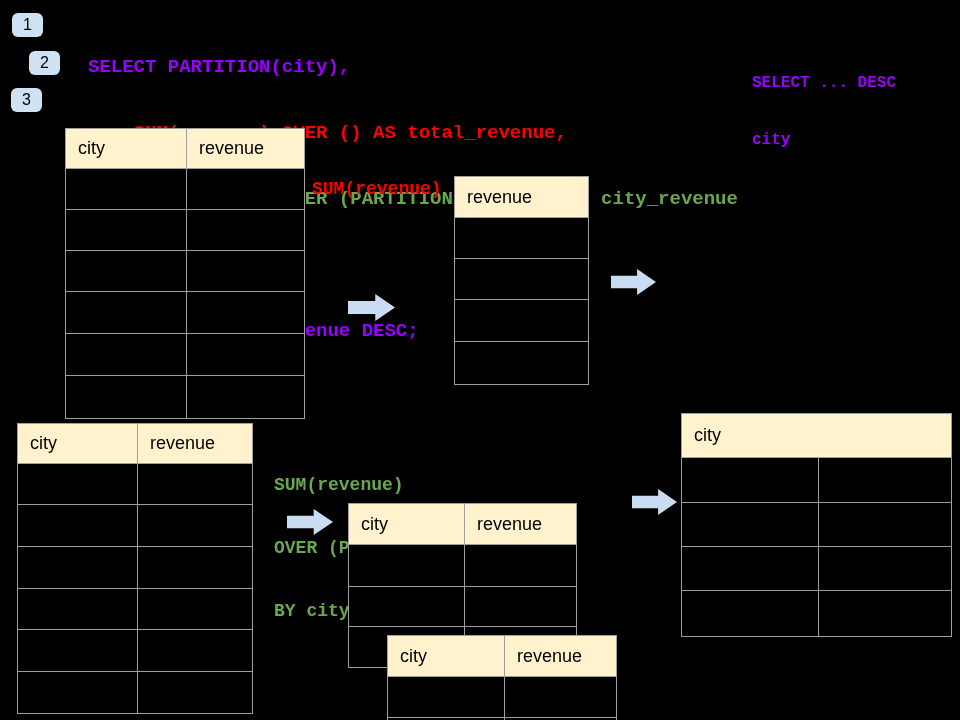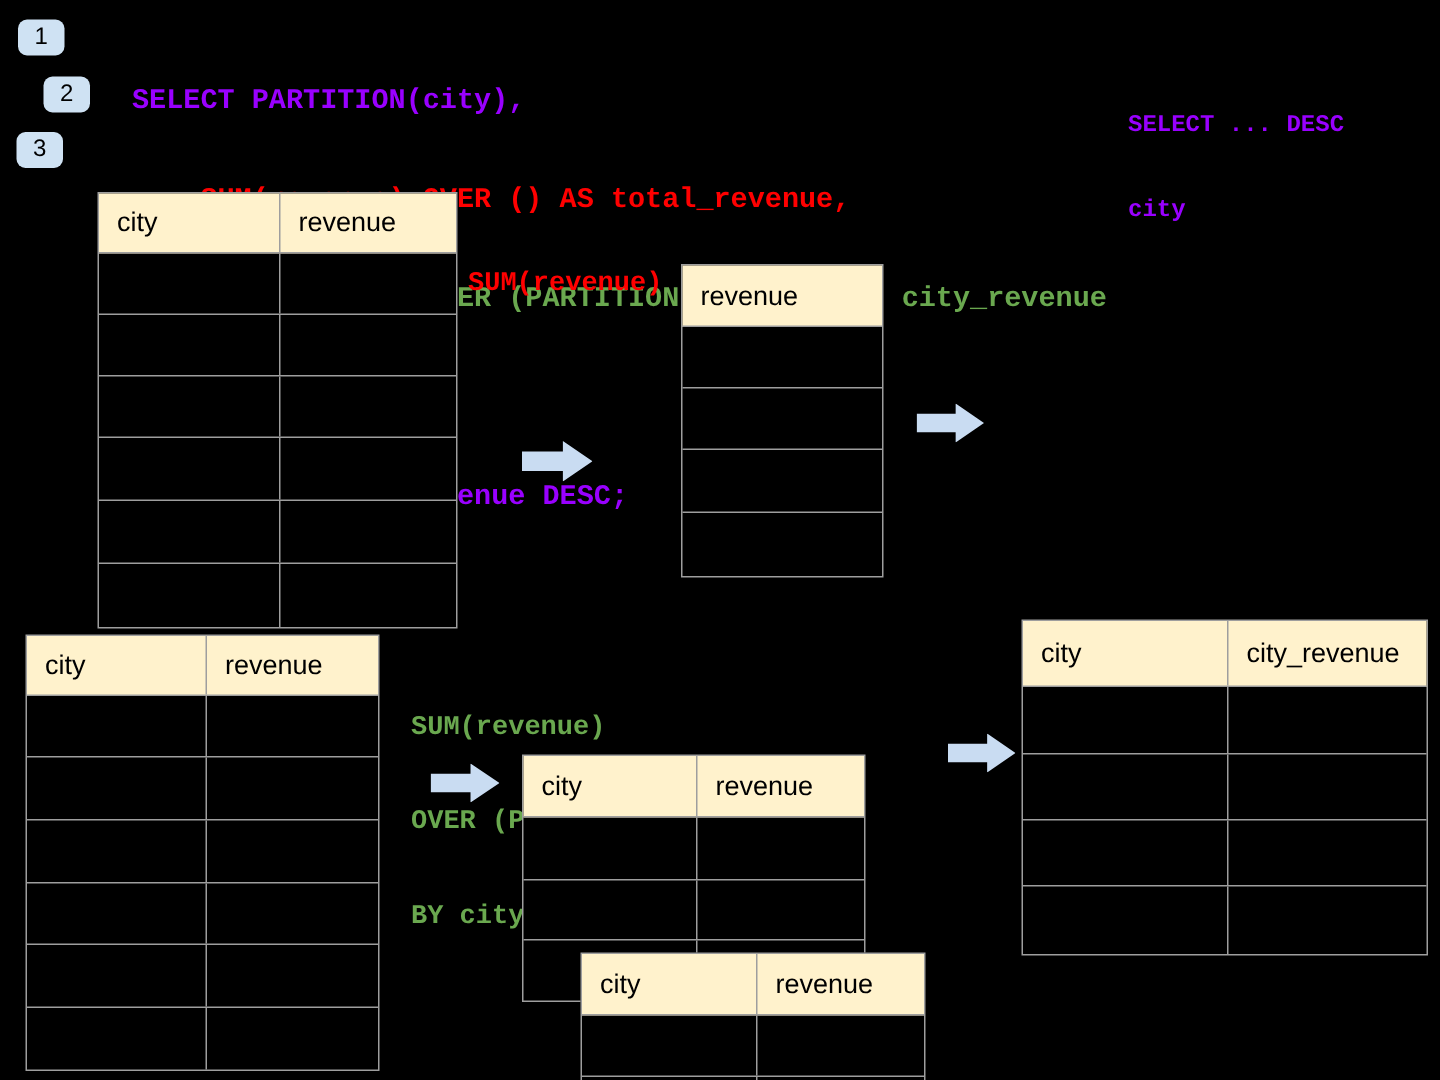--- a/index.html
+++ b/index.html
@@ -191,21 +191,20 @@
         <div class="cell" style="width:116px;"></div>
         <div class="cell" style="flex:1;"></div>
       </div>
   </div>
 
   <div class="arrow" style="left:632px;top:489px;width:45px;height:26px;"></div>
 
   <div class="tbl" style="left:681px;top:413px;width:271px;">
     <div class="hdr" style="height:44px;">
       <div class="cell" style="width:136px;">city</div>
-      <div class="cell" style="flex:1;">city_revenue</div>
     </div>
     <div class="row" style="height:45px;">
         <div class="cell" style="width:136px;"></div>
         <div class="cell" style="flex:1;"></div>
       </div>
     <div class="row" style="height:44px;">
         <div class="cell" style="width:136px;"></div>
         <div class="cell" style="flex:1;"></div>
       </div>
     <div class="row" style="height:44px;">

